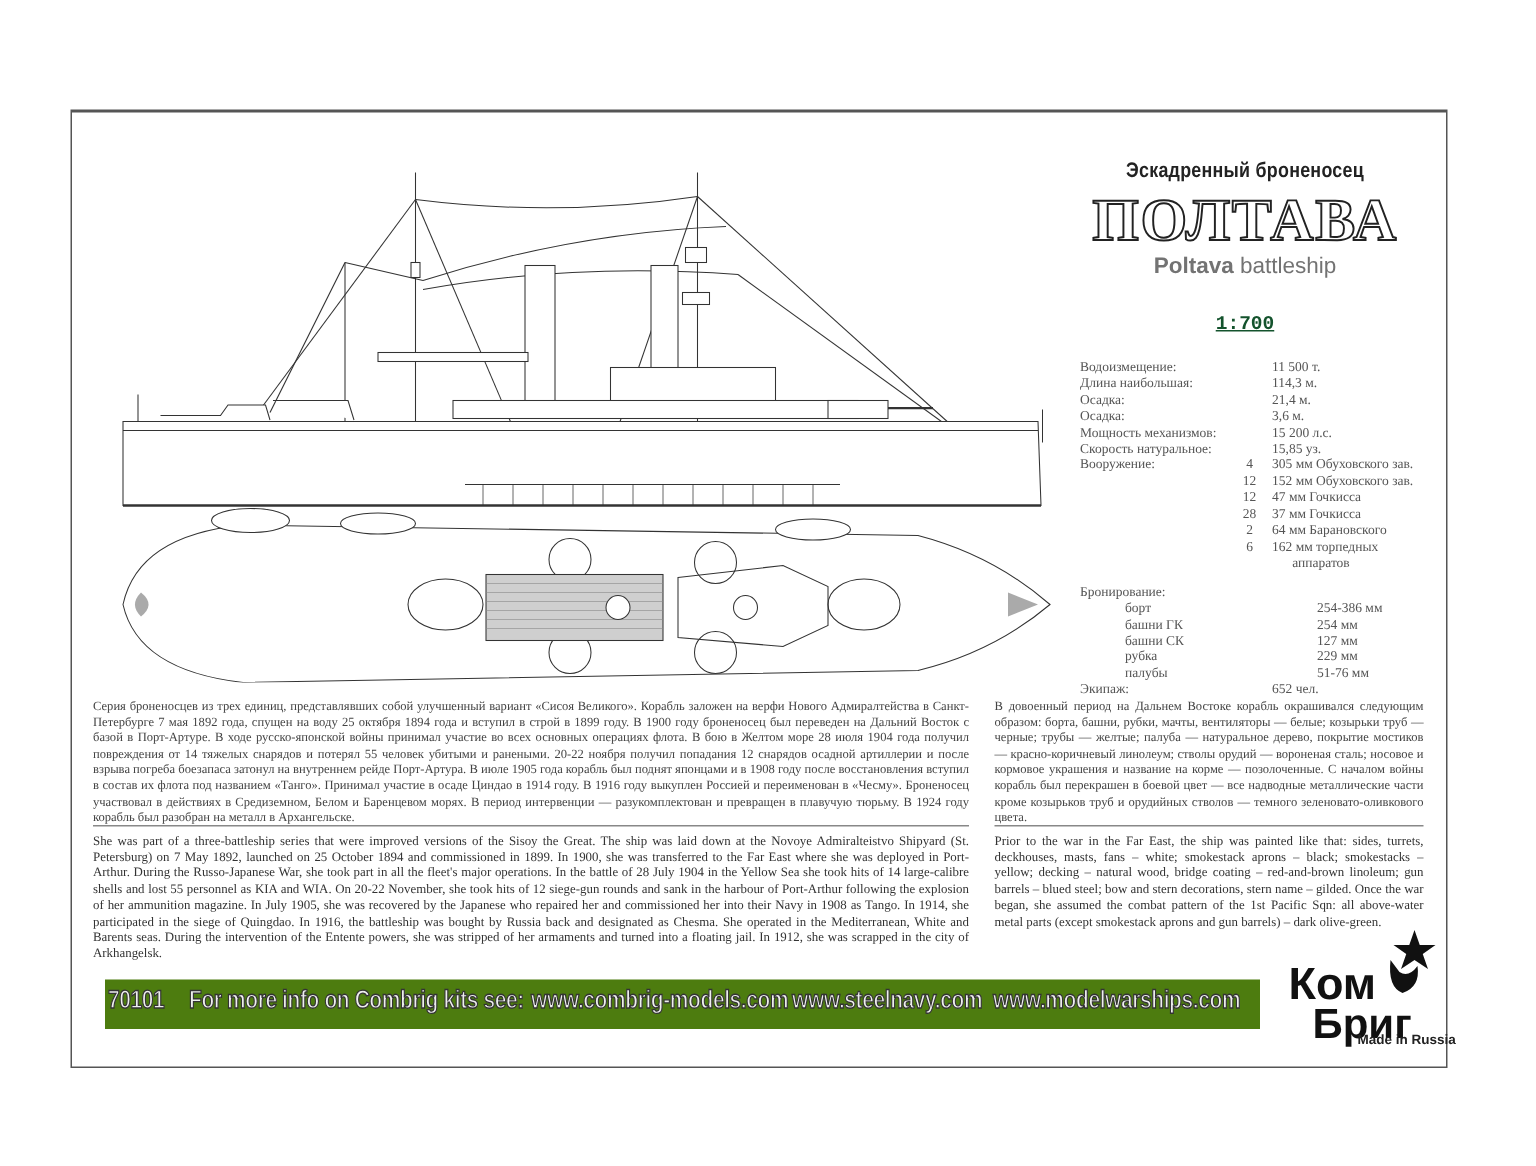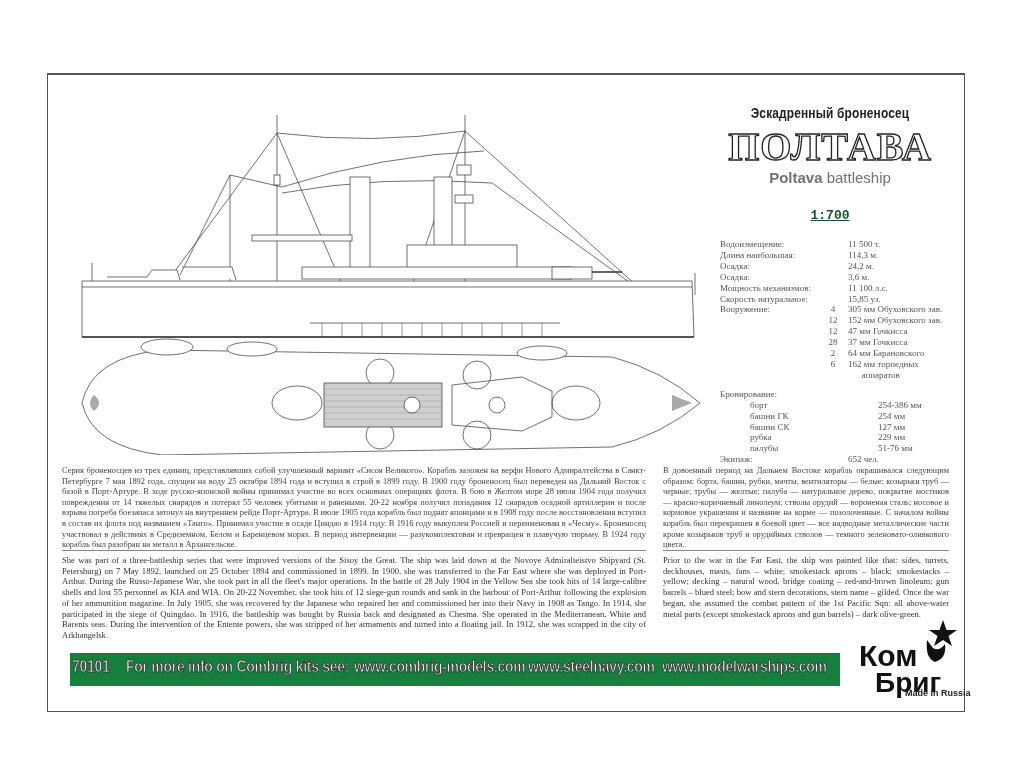--- a/index.html
+++ b/index.html
@@ -14,21 +14,21 @@
   .scale { font-family:Liberation Mono, monospace; font-weight:bold; font-size:13px; color:#14532d; text-decoration:underline; margin-top:22px; }
   .specs { position:absolute; left:720px; top:239px; width:245px; font-size:9px; line-height:10.9px; color:#555; }
   .spec-row { display:flex; }
   .spec-label { width:98px; white-space:nowrap; }
   .spec-qty { width:30px; text-align:center; }
   .spec-val { flex:1; white-space:nowrap; }
   .spec-indent { padding-left:30px; }
   .para { position:absolute; font-size:8.4px; line-height:10.6px; color:#444; text-align:justify; }
   .para-en { font-family:Liberation Serif, serif; font-size:8.6px; line-height:10.7px; color:#333; }
   .rule { position:absolute; height:1px; background:#888; }
-  .footer { position:absolute; left:70px; top:653px; width:770px; height:33px; background:#15803d; }
+  .footer { position:absolute; left:70px; top:653px; width:770px; height:33px; background:#4d7c0f; }
   .footer span { position:absolute; top:4px; font-family:"Liberation Sans", sans-serif; font-weight:bold; font-size:17px; color:#eee; -webkit-text-stroke:0.9px #333; letter-spacing:-0.3px; white-space:nowrap; transform:scaleX(0.82); transform-origin:left; }
   .logo { position:absolute; left:855px; top:618px; width:108px; height:92px; }
   .logo .made { position:absolute; left:50px; top:70px; font-family:"Liberation Sans", sans-serif; font-weight:bold; font-size:9px; color:#222; white-space:nowrap; }
 </style>
 </head>
 <body>
 
 <div class="frame"></div>
 
 <svg class="drawing" viewBox="0 0 650 360" xmlns="http://www.w3.org/2000/svg">
@@ -137,31 +137,31 @@
       <span class="spec-val">11 500 т.</span>
     </div>
   <div class="spec-row">
       <span class="spec-label">Длина наибольшая:</span>
       <span class="spec-qty"></span>
       <span class="spec-val">114,3 м.</span>
     </div>
   <div class="spec-row">
       <span class="spec-label">Осадка:</span>
       <span class="spec-qty"></span>
-      <span class="spec-val">24,2 м.</span>
+      <span class="spec-val">21,4 м.</span>
     </div>
   <div class="spec-row">
       <span class="spec-label">Осадка:</span>
       <span class="spec-qty"></span>
       <span class="spec-val">3,6 м.</span>
     </div>
   <div class="spec-row">
       <span class="spec-label">Мощность механизмов:</span>
       <span class="spec-qty"></span>
-      <span class="spec-val">11 100 л.с.</span>
+      <span class="spec-val">15 200 л.с.</span>
     </div>
   <div class="spec-row">
       <span class="spec-label">Скорость натуральное:</span>
       <span class="spec-qty"></span>
       <span class="spec-val">15,85 уз.</span>
     </div>
   <div class="spec-row">
       <span class="spec-label">Вооружение:</span>
       <span class="spec-qty">4</span>
       <span class="spec-val">305 мм Обуховского зав.</span>

